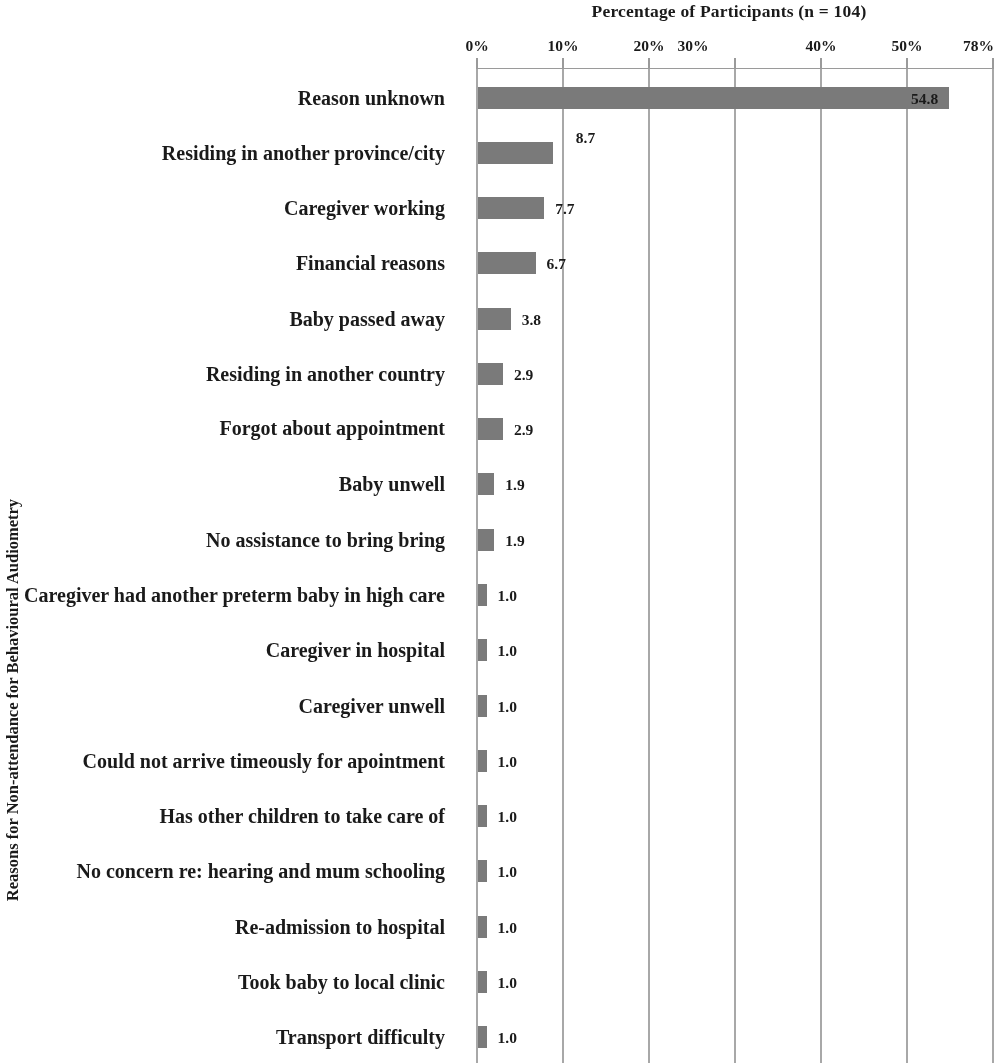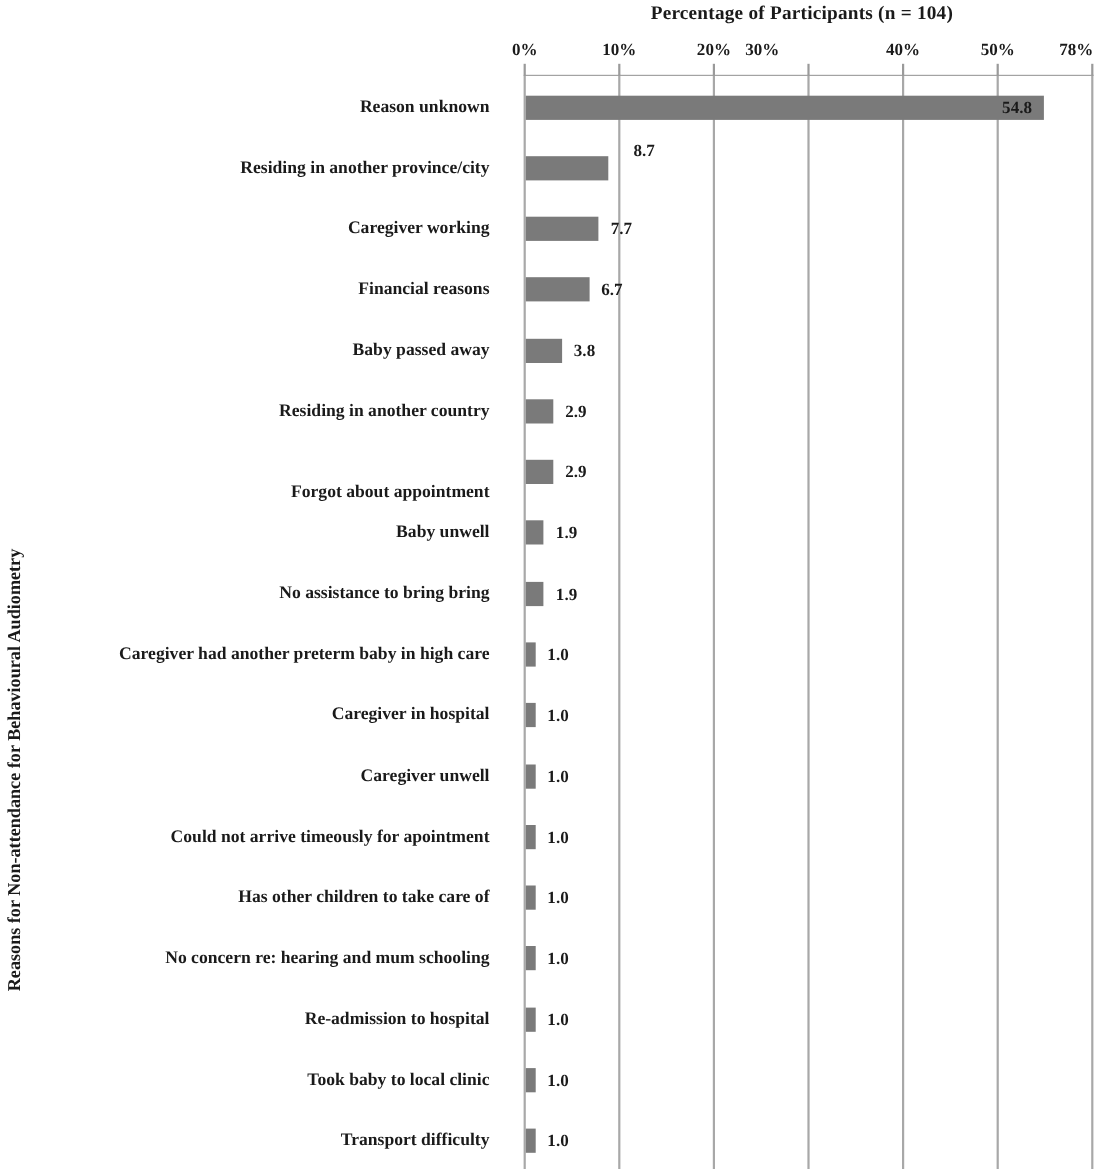--- a/index.html
+++ b/index.html
@@ -61,21 +61,21 @@
     font-size: 15.5px;
     font-weight: 700;
     white-space: nowrap;
   }
   .x-tick-label.last { transform: translateX(-97%); }
   .category-label {
     position: absolute;
     left: 0;
     width: 445px;
     text-align: right;
-    font-size: 16px;
+    font-size: 20px;
     font-weight: 700;
     line-height: 24px;
     white-space: nowrap;
   }
   .bar {
     position: absolute;
     height: 22px;
     background: #7a7a7a;
   }
   .value-label {
@@ -128,21 +128,21 @@
       <div class="value-label" style="left: 555.22px; top: 197.06px;">7.7</div>
       <div class="category-label" style="top: 251.34px;">Financial reasons</div>
       <div class="bar" style="left: 478px; top: 252.34px; width: 57.62px; background: rgb(122, 122, 122);"></div>
       <div class="value-label" style="left: 546.62px; top: 252.34px;">6.7</div>
       <div class="category-label" style="top: 306.62px;">Baby passed away</div>
       <div class="bar" style="left: 478px; top: 307.62px; width: 32.68px; background: rgb(122, 122, 122);"></div>
       <div class="value-label" style="left: 521.68px; top: 307.62px;">3.8</div>
       <div class="category-label" style="top: 361.9px;">Residing in another country</div>
       <div class="bar" style="left: 478px; top: 362.9px; width: 24.94px; background: rgb(122, 122, 122);"></div>
       <div class="value-label" style="left: 513.94px; top: 362.9px;">2.9</div>
-      <div class="category-label" style="top: 436px;">Forgot about appointment</div>
+      <div class="category-label" style="top: 416px;">Forgot about appointment</div>
       <div class="bar" style="left: 478px; top: 418.18px; width: 24.94px; background: rgb(122, 122, 122);"></div>
       <div class="value-label" style="left: 513.94px; top: 418.18px;">2.9</div>
       <div class="category-label" style="top: 472.46px;">Baby unwell</div>
       <div class="bar" style="left: 478px; top: 473.46px; width: 16.34px; background: rgb(122, 122, 122);"></div>
       <div class="value-label" style="left: 505.34px; top: 473.46px;">1.9</div>
       <div class="category-label" style="top: 527.74px;">No assistance to bring bring</div>
       <div class="bar" style="left: 478px; top: 528.74px; width: 16.34px; background: rgb(122, 122, 122);"></div>
       <div class="value-label" style="left: 505.34px; top: 528.74px;">1.9</div>
       <div class="category-label" style="top: 583.02px;">Caregiver had another preterm baby in high care</div>
       <div class="bar" style="left: 478px; top: 584.02px; width: 8.6px; background: rgb(122, 122, 122);"></div>

